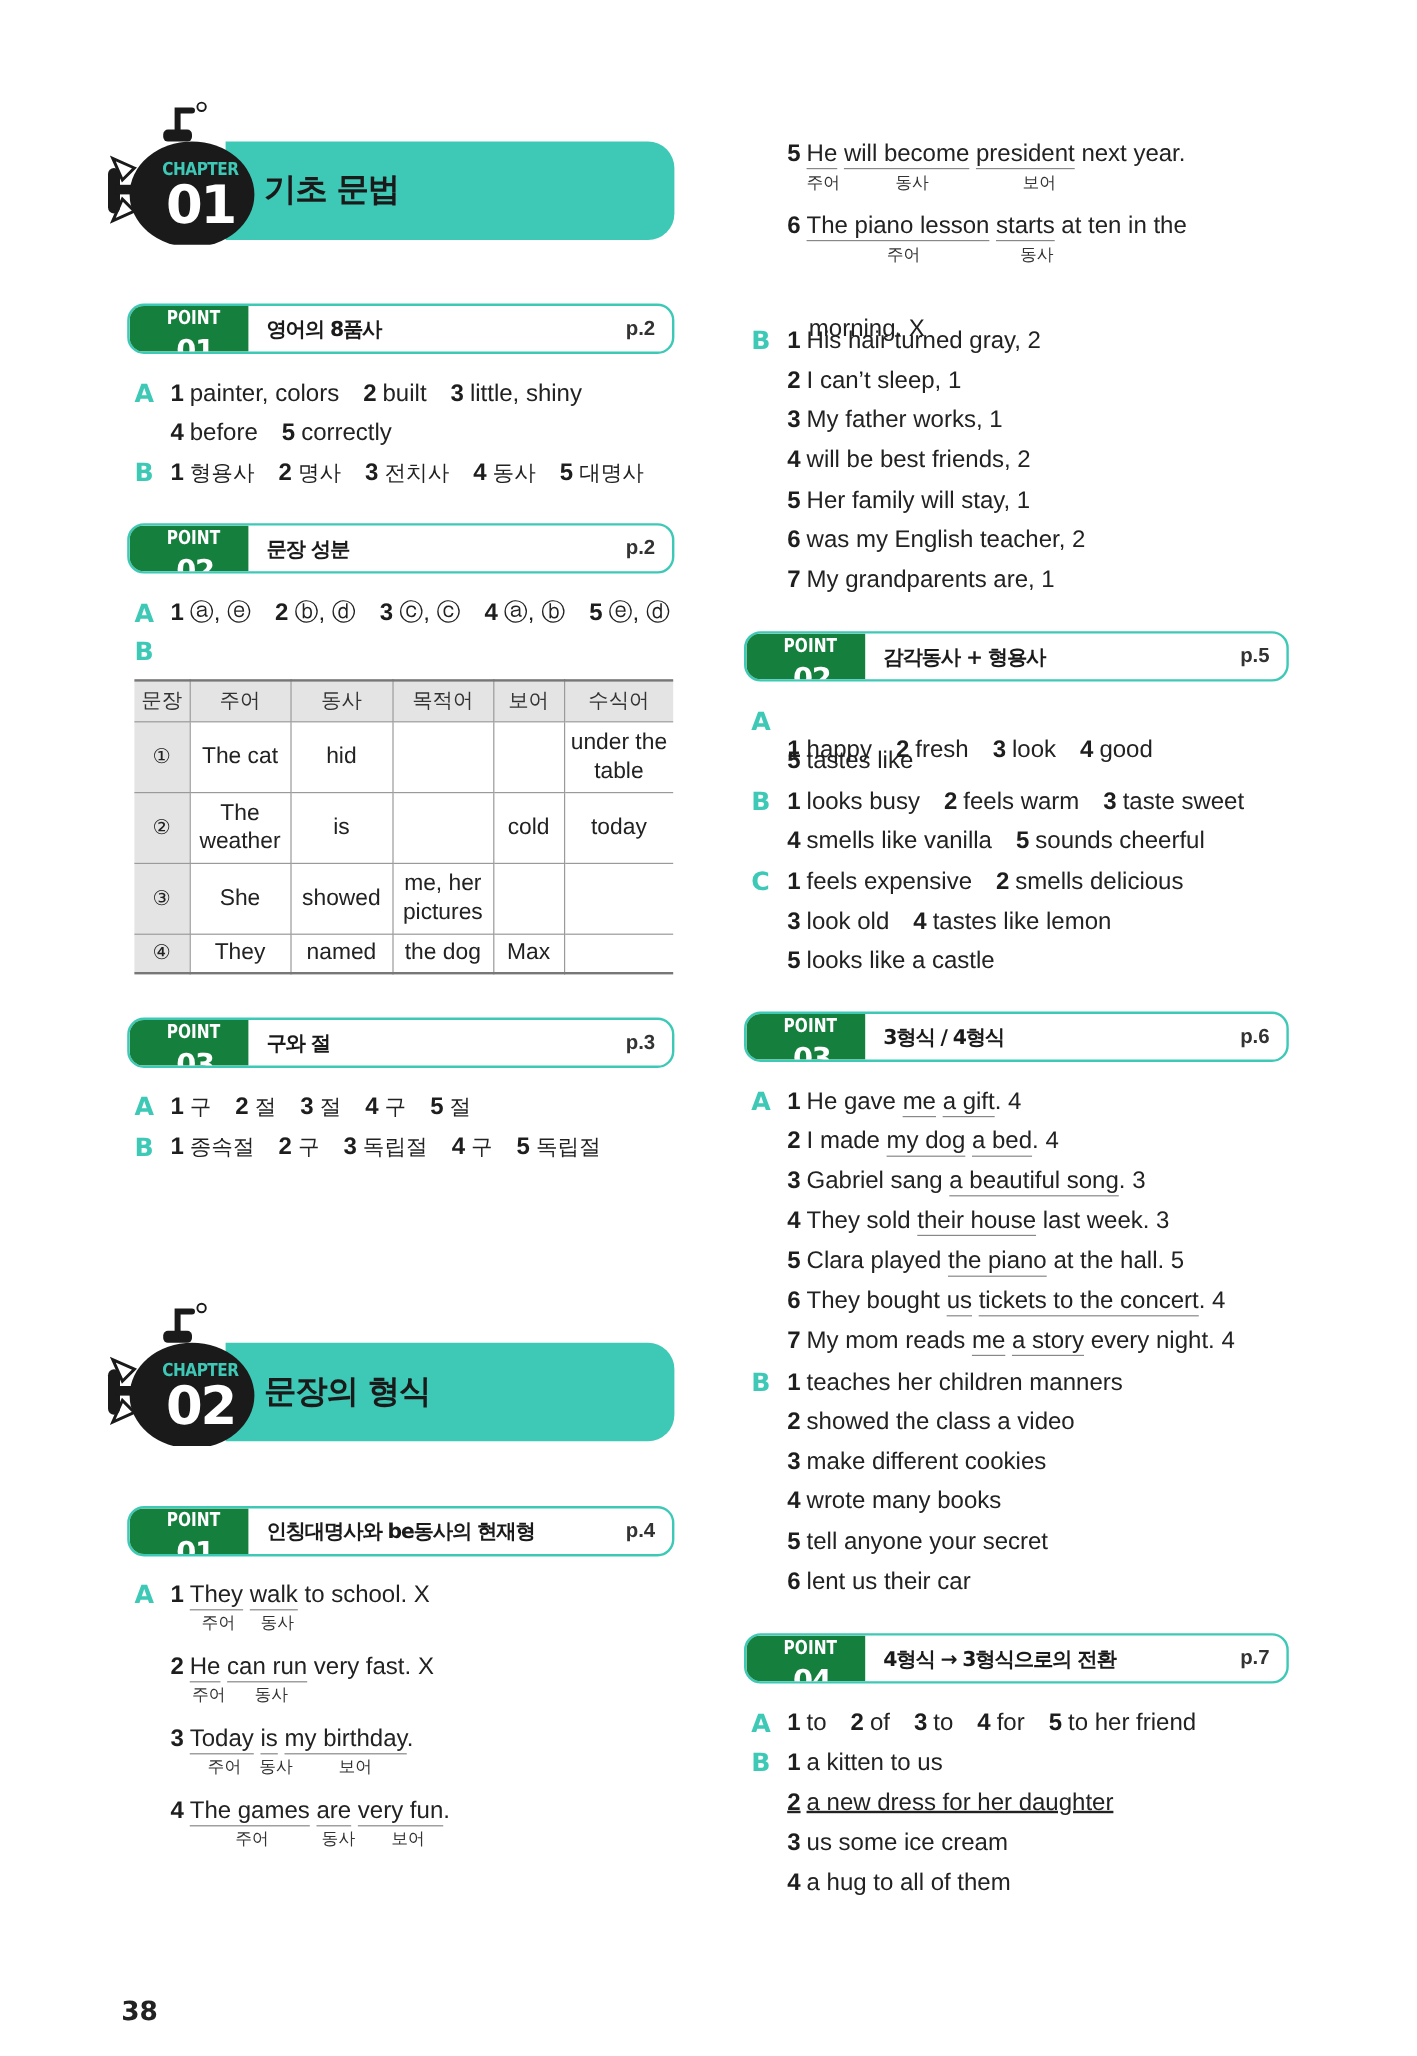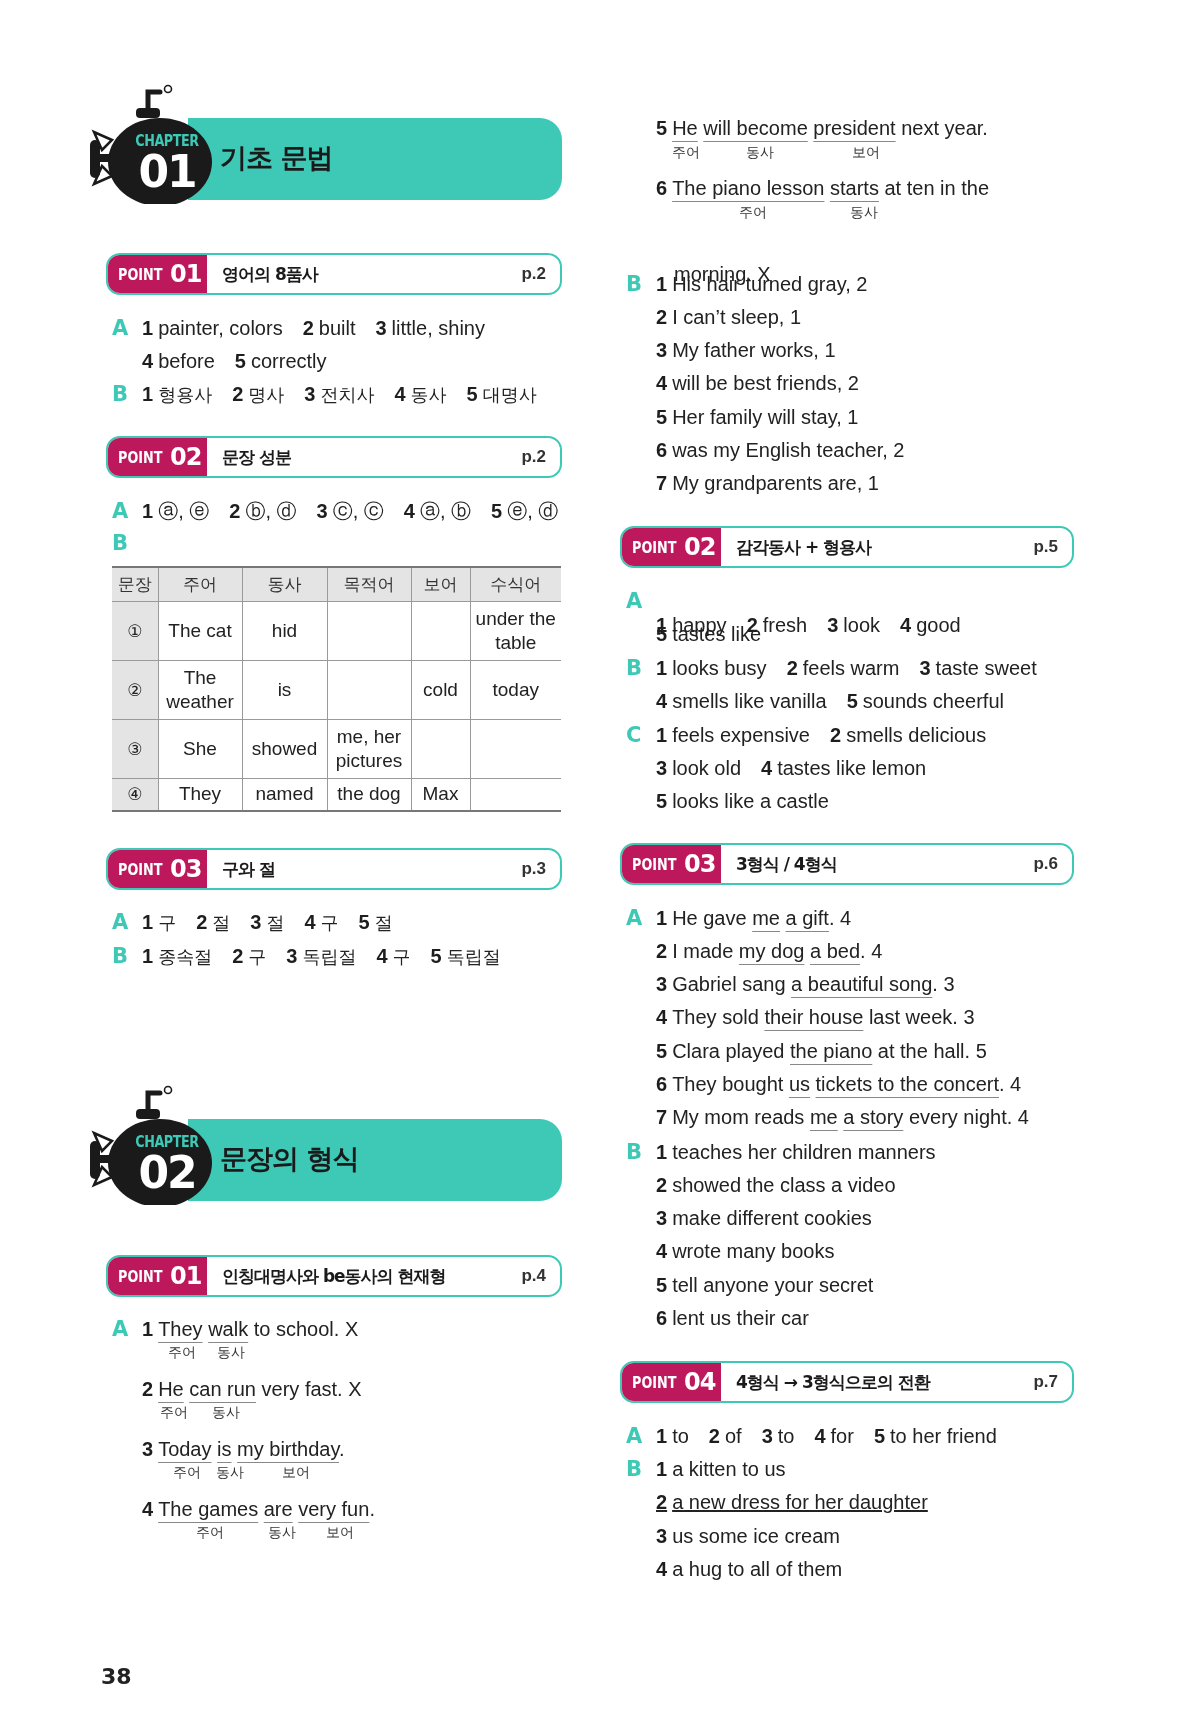--- a/index.html
+++ b/index.html
@@ -9,21 +9,21 @@
   
   .chapter { position: absolute; left: 88px; width: 474px; height: 120px; }
   .chapter .bar { position: absolute; left: 100px; top: 34px; width: 374px; height: 82px; background: #3ec9b7; border-radius: 0 22px 22px 0; }
   .chapter .title { position: absolute; left: 132px; top: 56px; font-family: "DejaVu Sans", sans-serif; font-weight: bold; font-size: 27px; color: #1a1a1a; letter-spacing: -1px; }
   .chapter svg { position: absolute; left: 0; top: 0; }
   .chapter .ch-label { position: absolute; left: 34px; top: 48px; width: 90px; text-align: center; font-family: "DejaVu Sans", sans-serif; font-weight: bold; font-size: 15px; color: #3ec9b7; letter-spacing: -0.5px; transform: scaleX(0.85); }
   .chapter .ch-num { position: absolute; left: 34px; top: 62px; width: 90px; text-align: center; font-family: "DejaVu Sans", sans-serif; font-weight: bold; font-size: 44px; color: #ffffff; letter-spacing: -2px; }
 
   
   .point { position: absolute; height: 42px; border: 2px solid #3ec9b7; border-radius: 14px; background: #fff; overflow: hidden; }
-  .point .tag { position: absolute; left: 0; top: 0; bottom: 0; width: 99px; background: #be185d; color: #fff; display: flex; align-items: center; padding-left: 10px; gap: 4px; }
+  .point .tag { position: absolute; left: 0; top: 0; bottom: 0; width: 99px; background: #15803d; color: #fff; display: flex; align-items: center; padding-left: 10px; gap: 4px; flex-direction: column; }
   .point .tag .pt { font-family: "DejaVu Sans", sans-serif; font-size: 16px; font-weight: bold; transform: scaleX(0.8); transform-origin: left center; display: inline-block; width: 48px; }
   .point .tag .num { font-family: "DejaVu Sans", sans-serif; font-size: 24px; font-weight: bold; letter-spacing: -1px; }
   .point .ptitle { position: absolute; left: 114px; top: 8px; font-family: "DejaVu Sans", sans-serif; font-size: 17px; font-weight: bold; color: #1a1a1a; letter-spacing: -1px; white-space: nowrap; }
   .point .page { position: absolute; right: 14px; top: 9px; font-family: "Liberation Sans", sans-serif; font-size: 17px; font-weight: bold; color: #333; }
 
   
   .line { position: absolute; font-size: 20px; line-height: 24px; white-space: nowrap; color: #222; }
   .sec { position: absolute; font-family: "DejaVu Sans", sans-serif; font-weight: bold; font-size: 21px; color: #3ec9b7; line-height: 24px; }
   .n { font-weight: bold; color: #1e1e1e; margin-right: 5px; }
   .gap { display: inline-block; width: 20px; }

